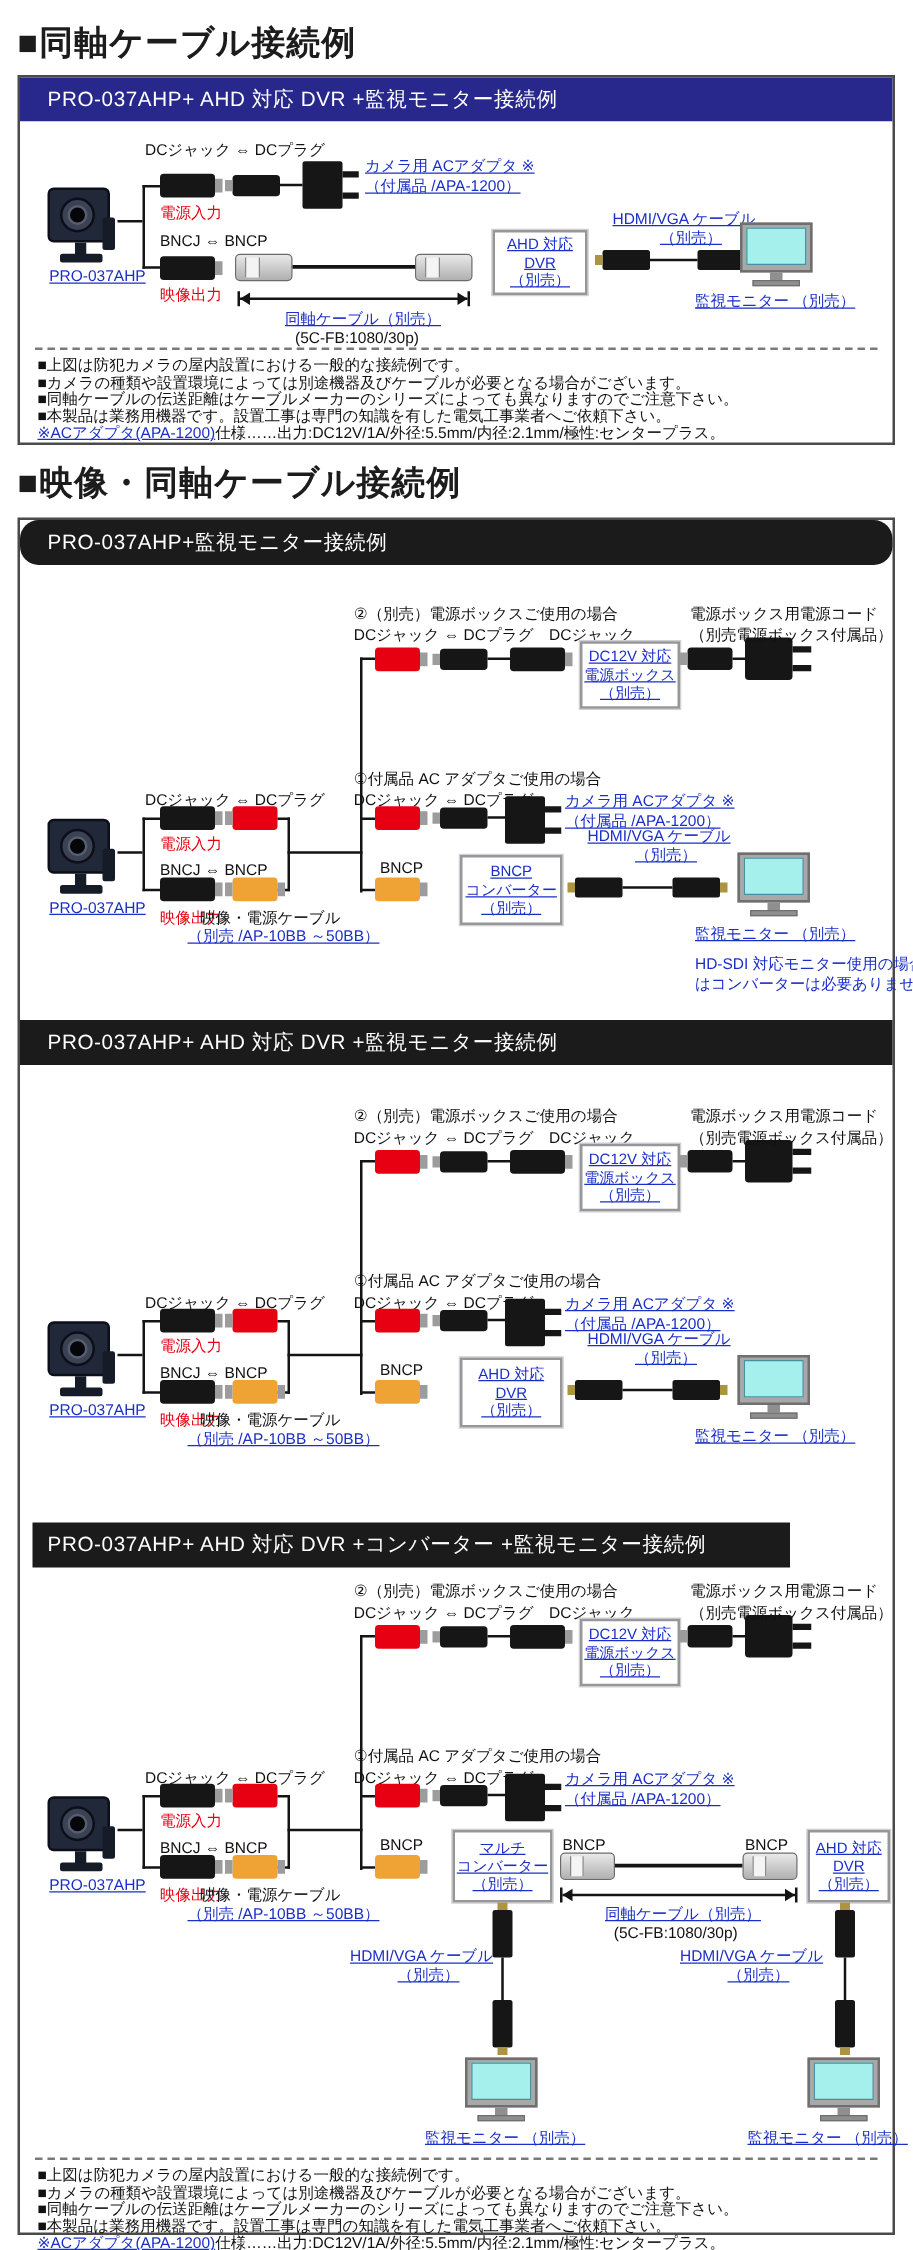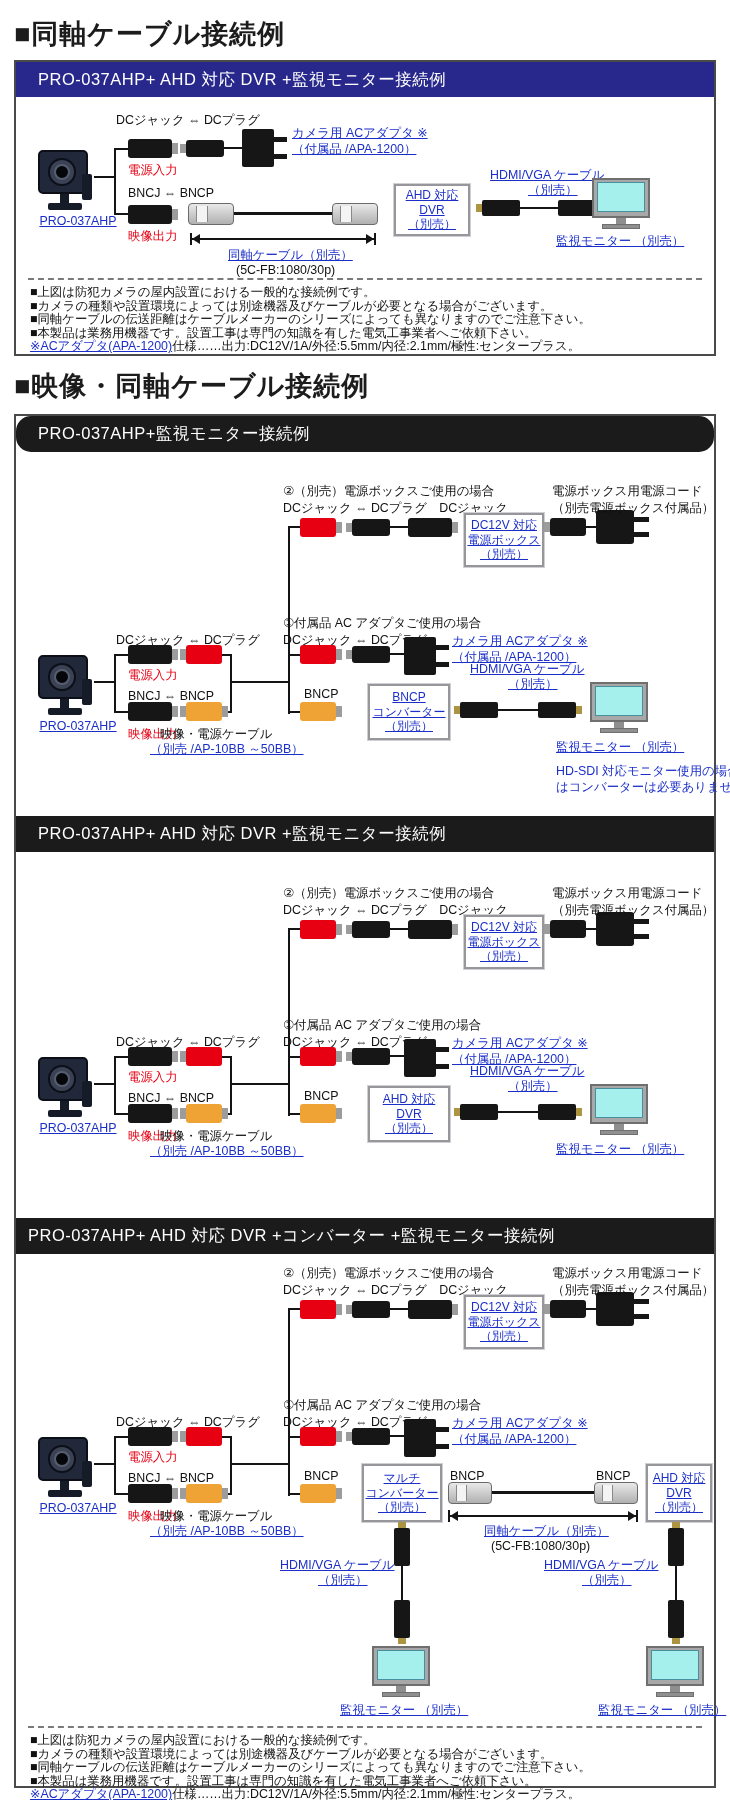--- a/index.html
+++ b/index.html
@@ -285,21 +285,21 @@
 <div class="W" style="left:498px;top:1111px;width:40px;height:2px;"></div>
 <div class="hdmi gr" style="left:538px;top:1104px;width:38px;height:16px;"></div>
 <div class="mon" style="left:590px;top:1084px;">
     <div class="bez"></div>
     <div class="scr"></div>
     <div class="nek"></div>
     <div class="bas"></div>
   </div>
 <div class="L bl" style="left:556px;top:1142px;">監視モニター （別売）</div>
 
-<div class="banner blk" style="left:16px;top:1218px;width:698px;height:36px;padding-left:12px;">PRO-037AHP+ AHD 対応 DVR +コンバーター +監視モニター接続例</div>
+<div class="banner blk" style="left:26px;top:1218px;width:606px;height:36px;padding-left:12px;">PRO-037AHP+ AHD 対応 DVR +コンバーター +監視モニター接続例</div>
 
 <div class="L" style="left:283px;top:1266px;">②（別売）電源ボックスご使用の場合</div>
 <div class="L" style="left:283px;top:1283px;">DCジャック ⇔ DCプラグ　DCジャック</div>
 <div class="W" style="left:288px;top:1308px;width:12px;height:2px;"></div>
 <div class="W" style="left:288px;top:1308px;width:2px;height:188px;"></div>
 <div class="rca red-c tr" style="left:300px;top:1300px;width:36px;height:19px;"></div>
 <div class="plug" style="left:352px;top:1301px;width:38px;height:17px;"></div>
 <div class="W" style="left:390px;top:1308px;width:18px;height:2px;"></div>
 <div class="jack" style="left:408px;top:1300px;width:44px;height:19px;"></div>
 <div class="dbox" style="left:464px;top:1295px;width:80px;height:54px;">

